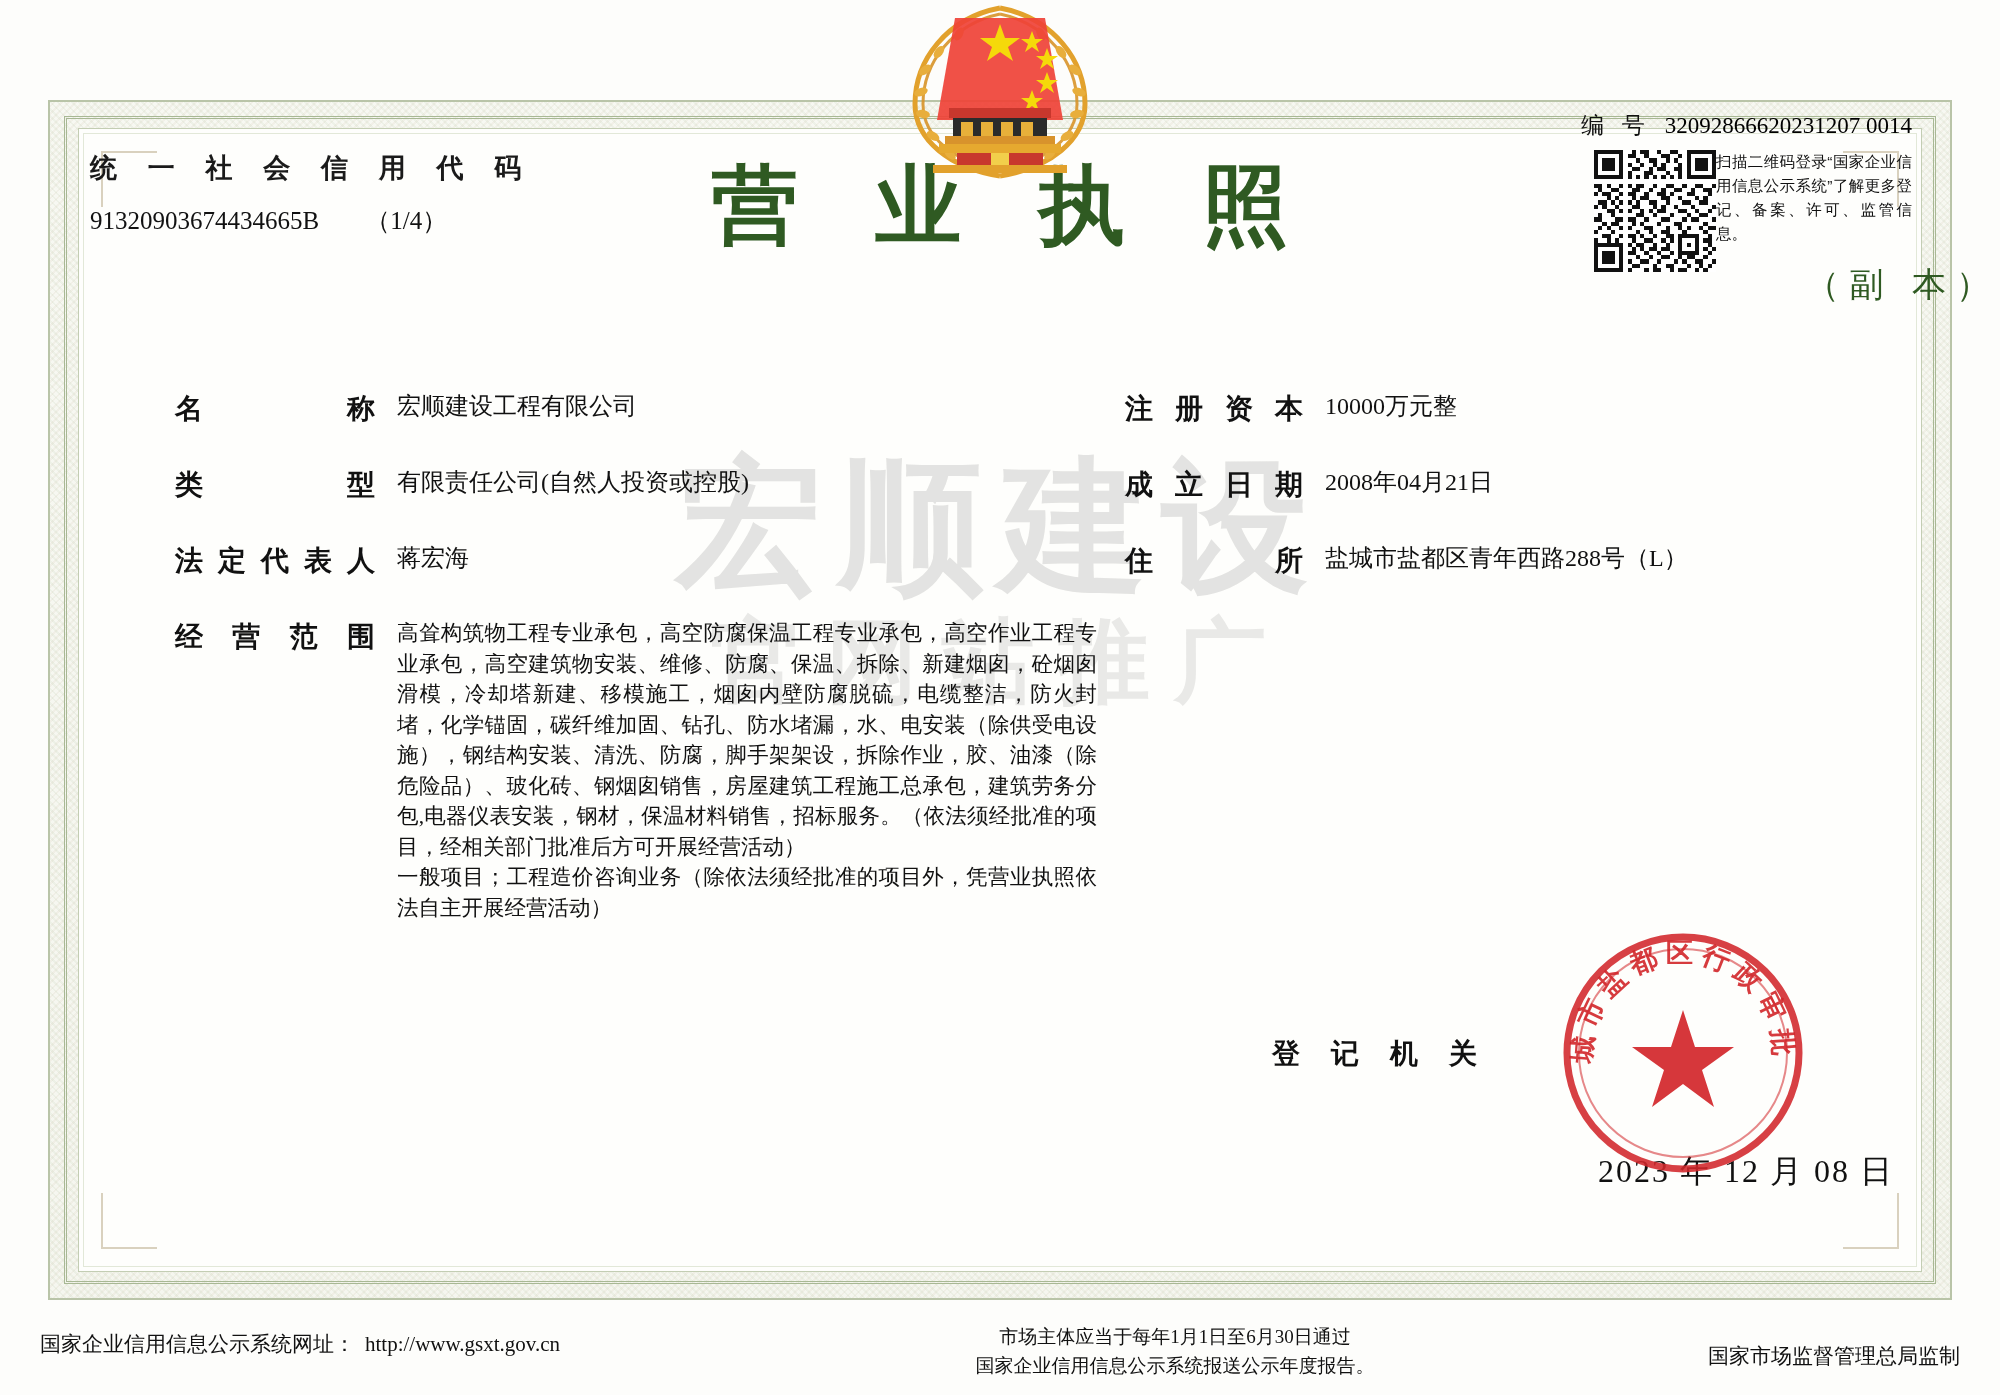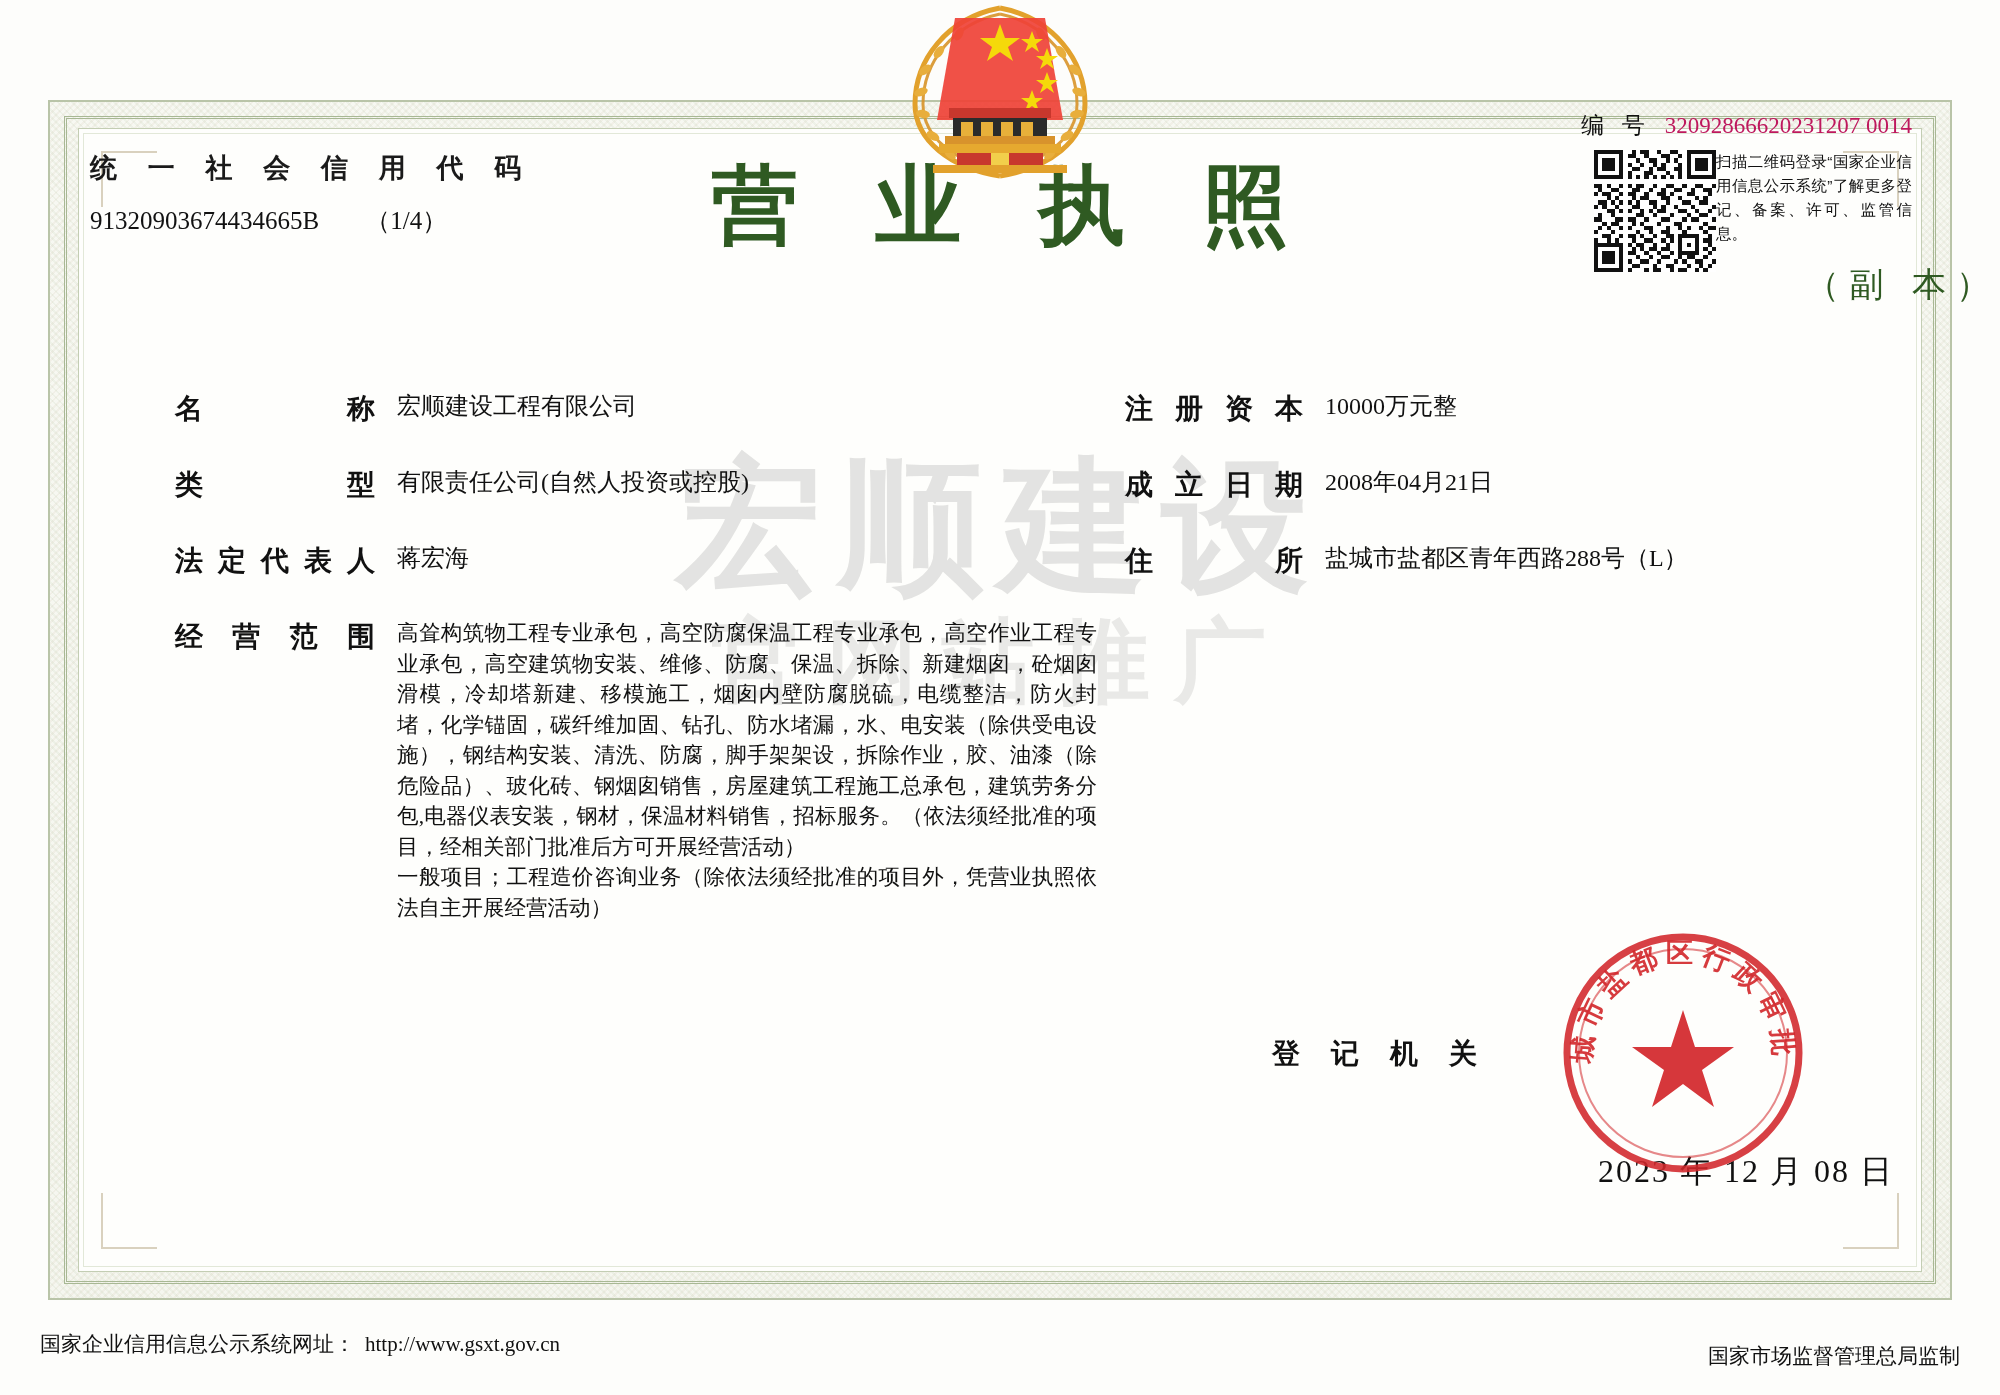--- a/index.html
+++ b/index.html
@@ -171,21 +171,21 @@
     gap: 14px;
     z-index: 4;
   }
   .serial-label {
     font-size: 23px;
     letter-spacing: 6px;
     color: #111;
   }
   .serial-value {
     font-size: 23px;
-    color: #be185d;
+    color: #000000;
     font-family: "Liberation Serif", "DejaVu Serif", serif;
   }
   .qr-row {
     position: absolute;
     right: 88px;
     top: 150px;
     display: flex;
     align-items: flex-start;
     z-index: 4;
   }
@@ -704,16 +704,20 @@
   </div>
 
   <div class="date-line">
     <span class="num">2023</span><span class="sep">年</span><span class="num">12</span><span class="sep">月</span><span class="num">08</span><span class="sep">日</span>
   </div>
 
   <div class="footer">
     <div class="footer-left">
       <span>国家企业信用信息公示系统网址：</span><span class="url">http://www.gsxt.gov.cn</span>
     </div>
+    <div class="footer-center">
+      <div>市场主体应当于每年1月1日至6月30日通过</div>
+      <div>国家企业信用信息公示系统报送公示年度报告。</div>
+    </div>
     <div class="footer-right">国家市场监督管理总局监制</div>
   </div>
 
 </div>
 
 </body></html>

